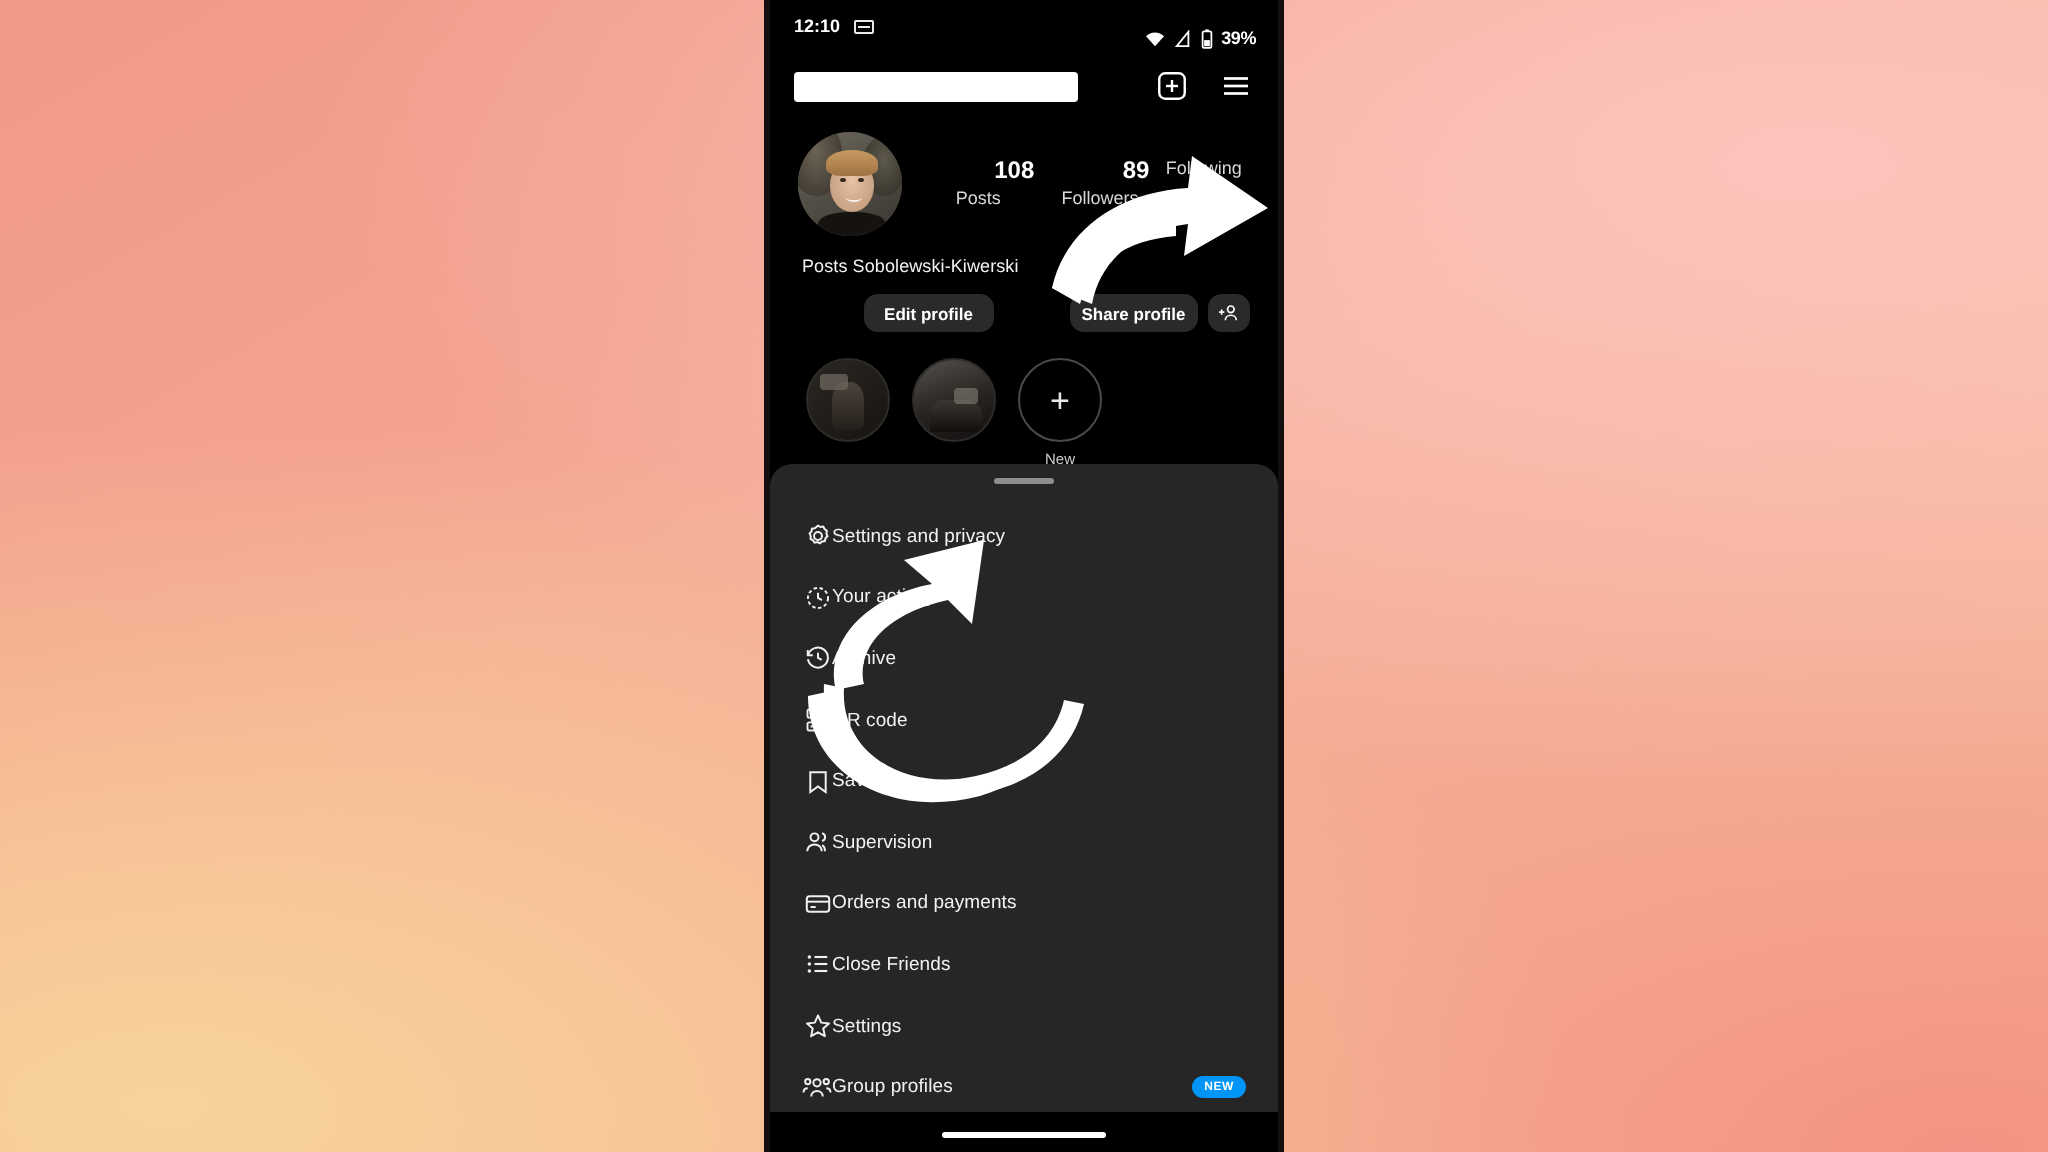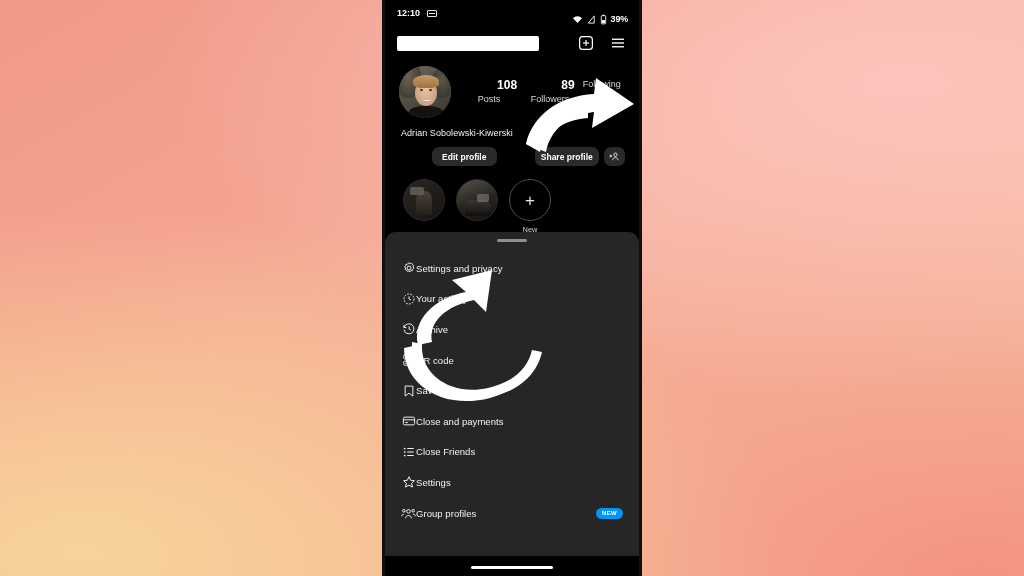--- a/index.html
+++ b/index.html
@@ -230,21 +230,21 @@
           <div class="stat-num">89</div>
           <div class="stat-lbl">Followers</div>
         </div>
         <div class="stat">
           <div class="stat-num"></div>
           <div class="stat-lbl">Following</div>
         </div>
       </div>
     </div>
 
-    <div class="display-name">Adrian Sobolewski-Kiwerski</div>
+    <div class="display-name">Posts Sobolewski-Kiwerski</div>
 
     <div class="action-row">
       <div class="act-btn">Edit profile</div>
       <div class="act-btn">Share profile</div>
       <div class="act-icon-btn">
         <svg width="11" height="11" viewBox="0 0 24 24" fill="none" stroke="currentColor" stroke-width="1.8">
           <circle cx="14" cy="8" r="3.6"></circle>
           <path d="M8 20c0-3.4 2.7-5.6 6-5.6s6 2.2 6 5.6"></path>
           <line x1="4" y1="8" x2="4" y2="14"></line>
             <line x1="1" y1="11" x2="7" y2="11"></line>
@@ -320,30 +320,41 @@
 
         <div class="menu-item">
           <span class="mi-icon">
             <svg width="14" height="14" viewBox="0 0 24 24" fill="none" stroke="currentColor" stroke-width="1.7">
               <path d="M5.4 3.6h13.2v17l-6.6-4.8-6.6 4.8z"></path>
             </svg>
           </span>
           <span class="mi-label">Saved</span>
         </div>
 
+        <div class="menu-item">
+          <span class="mi-icon">
+            <svg width="14" height="14" viewBox="0 0 24 24" fill="none" stroke="currentColor" stroke-width="1.7">
+              <circle cx="9" cy="8" r="3.4"></circle>
+              <path d="M2.8 20c0-3.6 2.8-5.9 6.2-5.9s6.2 2.3 6.2 5.9"></path>
+              <path d="M15.5 4.5a3.4 3.4 0 0 1 0 6.6"></path>
+              <path d="M18 20c0-2.6-.9-4.4-2.4-5.4"></path>
+            </svg>
+          </span>
+          <span class="mi-label">Supervision</span>
+        </div>
 
         <div class="menu-item">
           <span class="mi-icon">
             <svg width="14" height="14" viewBox="0 0 24 24" fill="none" stroke="currentColor" stroke-width="1.7">
               <rect x="2.4" y="5.4" width="19.2" height="13.2" rx="2.4"></rect>
               <line x1="2.4" y1="10" x2="21.6" y2="10"></line>
               <line x1="5.6" y1="14.6" x2="10" y2="14.6"></line>
             </svg>
           </span>
-          <span class="mi-label">Close and payments</span>
+          <span class="mi-label">Orders and payments</span>
         </div>
 
         <div class="menu-item">
           <span class="mi-icon">
             <svg width="14" height="14" viewBox="0 0 24 24" fill="none" stroke="currentColor" stroke-width="1.8">
               <line x1="9" y1="6" x2="20" y2="6"></line>
               <line x1="9" y1="12" x2="20" y2="12"></line>
               <line x1="9" y1="18" x2="20" y2="18"></line>
               <circle cx="4.6" cy="6" r="1.5" fill="currentColor" stroke="none"></circle>
               <circle cx="4.6" cy="12" r="1.5" fill="currentColor" stroke="none"></circle>

